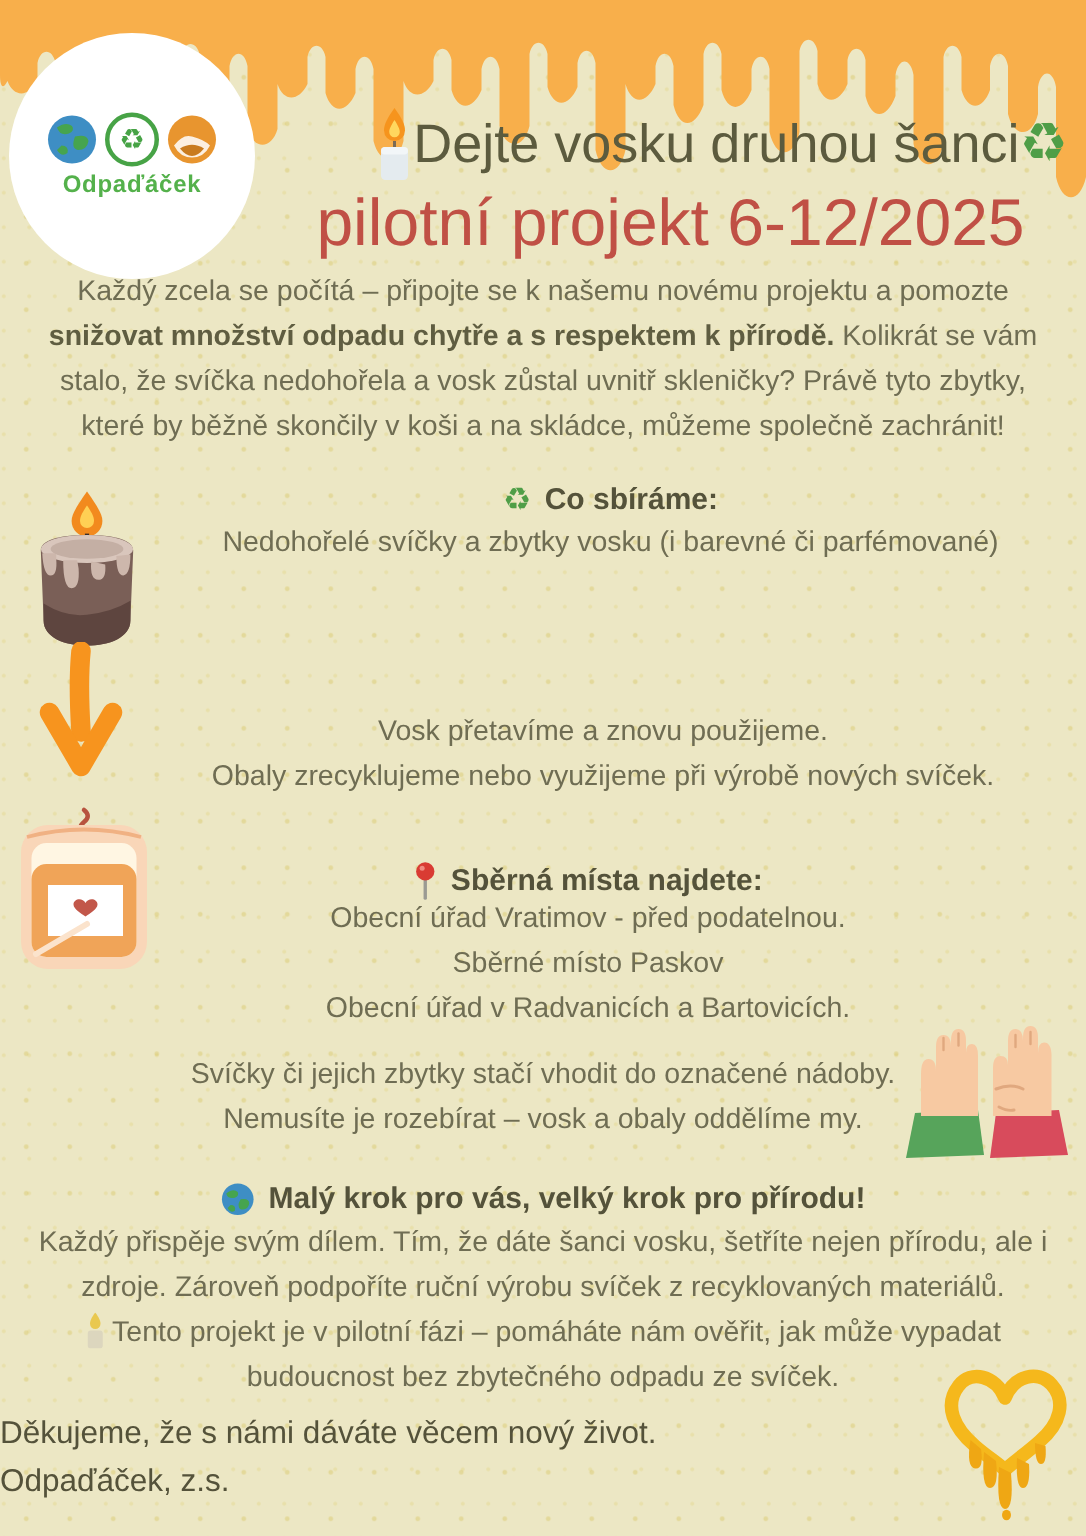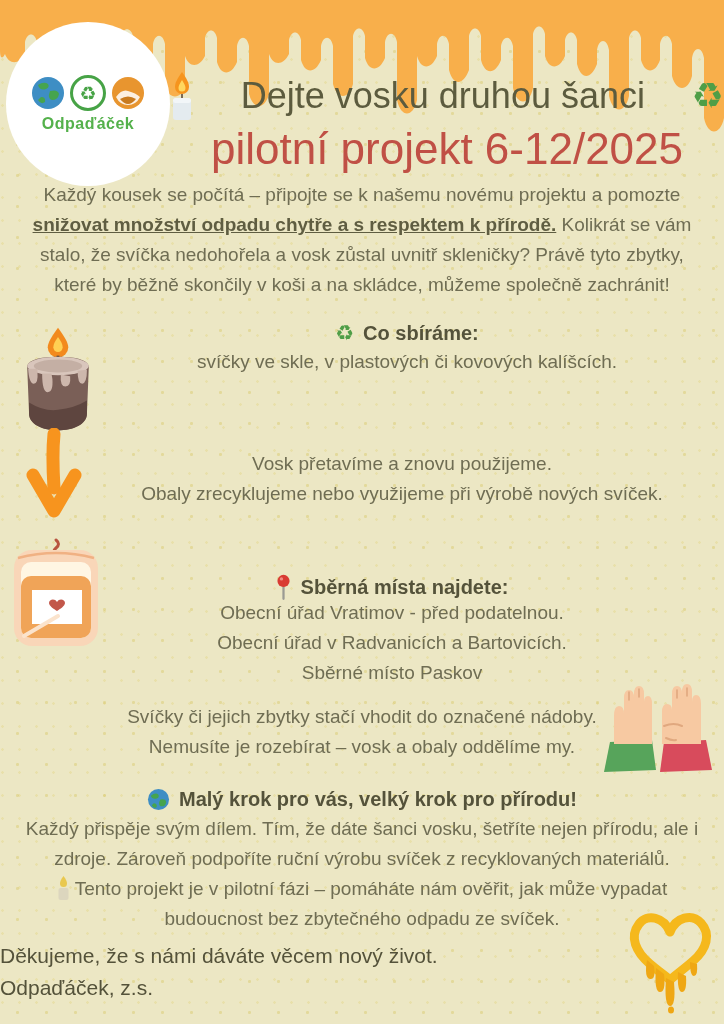--- a/index.html
+++ b/index.html
@@ -24,38 +24,38 @@
     background:#FFFFFF;display:flex;flex-direction:column;
     align-items:center;justify-content:center;gap:4px;
   }
   .logo-icons{display:flex;gap:4px;align-items:center;}
   .logo-ring{width:36px;height:36px;border:3px solid #47A346;border-radius:50%;
     box-sizing:border-box;display:flex;align-items:center;justify-content:center;}
   .logo-ring .glyph{font-family:"DejaVu Sans",sans-serif;color:#47A346;font-size:19px;line-height:1;}
   .logo-text{font-size:16px;font-weight:bold;color:#54B14B;letter-spacing:.5px;}
   
   .title-row{
-    left:170px;right:0;top:70px;display:flex;align-items:center;justify-content:space-between;gap:0;
+    left:170px;right:12px;top:70px;display:flex;align-items:center;justify-content:flex-end;gap:0;
   }
   .title-text{font-size:36px;color:#5C5B3E;}
   .recycle-big{font-family:"DejaVu Sans",sans-serif;color:#4F9E47;font-size:36px;line-height:1;}
   .subtitle{
     left:170px;right:0;top:124px;text-align:center;
     font-size:44px;color:#C05045;
   }
   
   .body-text{font-size:19px;line-height:30px;text-align:center;}
   .intro{left:22px;right:22px;top:180px;}
-  .intro b{color:#5F5D41;text-decoration:underline;}
+  .intro b{color:#5F5D41;}
   .sec-head{display:flex;align-items:center;justify-content:center;gap:9px;
     font-size:20px;font-weight:bold;color:#54523A;}
   .head-collect{left:100px;right:10px;top:322px;}
   .lines-collect{left:100px;right:10px;top:347px;}
   .head-process{left:90px;right:10px;top:437px;}
-  .lines-process{left:90px;right:10px;top:449px;text-align:center;}
+  .lines-process{left:90px;right:10px;top:473px;text-align:center;}
   .head-places{left:100px;right:40px;top:574px;gap:10px;}
   .lines-places{left:100px;right:40px;top:598px;text-align:center;}
   .dropoff{left:0;right:0;top:702px;}
   .head-impact{left:0;right:0;top:788px;}
   .impact-body{left:22px;right:22px;top:814px;}
   .footer{left:0;right:0;top:940px;font-size:21px;font-weight:normal;color:#54523A;line-height:32px;text-align:left;}
   .inline-icon{display:inline-block;vertical-align:-5px;}
   
   .candle-art{left:16px;top:326px;}
   .arrow-art{left:26px;top:428px;}
@@ -111,28 +111,28 @@
       <path d="M12,10 C14.5,14 15.5,16 15.5,18 a3.5,3.5 0 0 1 -7,0 C8.5,16 9.5,14 12,10 Z" fill="#FFD75E"></path>
       <rect x="11" y="24" width="2" height="4" fill="#7a6a55"></rect>
       <rect x="3" y="28" width="18" height="22" rx="3" fill="#E4EBEF"></rect>
       <rect x="3" y="28" width="18" height="5" rx="2.5" fill="#F2F6F8"></rect>
     </svg>
     <span class="title-text">Dejte vosku druhou šanci</span>
     <span class="recycle-big">♻</span>
   </div>
   <div class="abs subtitle">pilotní projekt 6-12/2025</div>
 
-  <p class="abs body-text intro" style="margin:0"><span>Každý kousek se počítá – připojte se k našemu novému projektu a pomozte </span><b>snižovat množství odpadu chytře a s respektem k přírodě.</b><span> Kolikrát se vám stalo, že svíčka nedohořela a vosk zůstal uvnitř skleničky? Právě tyto zbytky, které by běžně skončily v koši a na skládce, můžeme společně zachránit!</span></p>
+  <p class="abs body-text intro" style="margin:0"><span>Každý zcela se počítá – připojte se k našemu novému projektu a pomozte </span><b>snižovat množství odpadu chytře a s respektem k přírodě.</b><span> Kolikrát se vám stalo, že svíčka nedohořela a vosk zůstal uvnitř skleničky? Právě tyto zbytky, které by běžně skončily v koši a na skládce, můžeme společně zachránit!</span></p>
 
   <div class="abs sec-head head-collect">
     <span class="recycle-big" style="font-size:21px">♻</span>
     <span>Co sbíráme:</span>
   </div>
   <div class="abs body-text lines-collect">
-    <div>svíčky ve skle, v plastových či kovových kalíšcích.</div>
+    <div>Nedohořelé svíčky a zbytky vosku (i barevné či parfémované)</div>
   </div>
 
   <svg class="abs candle-art" width="84" height="108" viewBox="0 0 90 112">
     <path d="M45,0 C52,10 56,16 56,21 a11,11 0 0 1 -22,0 C34,16 38,10 45,0 Z" fill="#F28A1E"></path>
     <path d="M45,10 C48.5,15 50,18 50,21 a5,5 0 0 1 -10,0 C40,18 41.5,15 45,10 Z" fill="#FFD054"></path>
     <rect x="43.5" y="30" width="3" height="6" fill="#3c2f2a"></rect>
     <path d="M12,42 C12,35 24,31 45,31 C66,31 78,35 78,42 L76,92 C76,104 61,110 45,110 C29,110 14,104 14,92 Z" fill="#7A5F57"></path>
     <path d="M14,80 q16,10 31,8 q18,-2 31,-10 L76,92 C76,104 61,110 45,110 C29,110 14,104 14,92 Z" fill="#5E453F"></path>
     <ellipse cx="45" cy="41" rx="33" ry="10" fill="#D9C6BC"></ellipse>
     <path fill="#CDB7AC" d="M13,44 q1,16 6,16 q5,0 4,-12 L23,44 Z
@@ -166,22 +166,22 @@
   <div class="abs sec-head head-places">
     <svg width="15" height="27" viewBox="0 0 16 28">
       <path d="M8,12 L8,26" stroke="#9b9b93" stroke-width="2.4" stroke-linecap="round"></path>
       <circle cx="8" cy="7" r="6.5" fill="#D93B33"></circle>
       <circle cx="5.8" cy="4.8" r="1.8" fill="#F08A80"></circle>
     </svg>
     <span>Sběrná místa najdete:</span>
   </div>
   <div class="abs body-text lines-places">
     <div>Obecní úřad Vratimov - před podatelnou.</div>
+    <div>Sběrné místo Paskov</div>
     <div>Obecní úřad v Radvanicích a Bartovicích.</div>
-    <div>Sběrné místo Paskov</div>
   </div>
 
   <div class="abs body-text dropoff">
     <div>Svíčky či jejich zbytky stačí vhodit do označené nádoby.</div>
     <div>Nemusíte je rozebírat – vosk a obaly oddělíme my.</div>
   </div>
 
   <svg class="abs hands-art" width="120" height="92" viewBox="0 0 120 92">
     <path d="M10,60 L52,58 L56,88 L4,90 Z" fill="#57A45B"></path>
     <path d="M64,60 L106,58 L112,88 L60,90 Z" fill="#D84B5C"></path>

